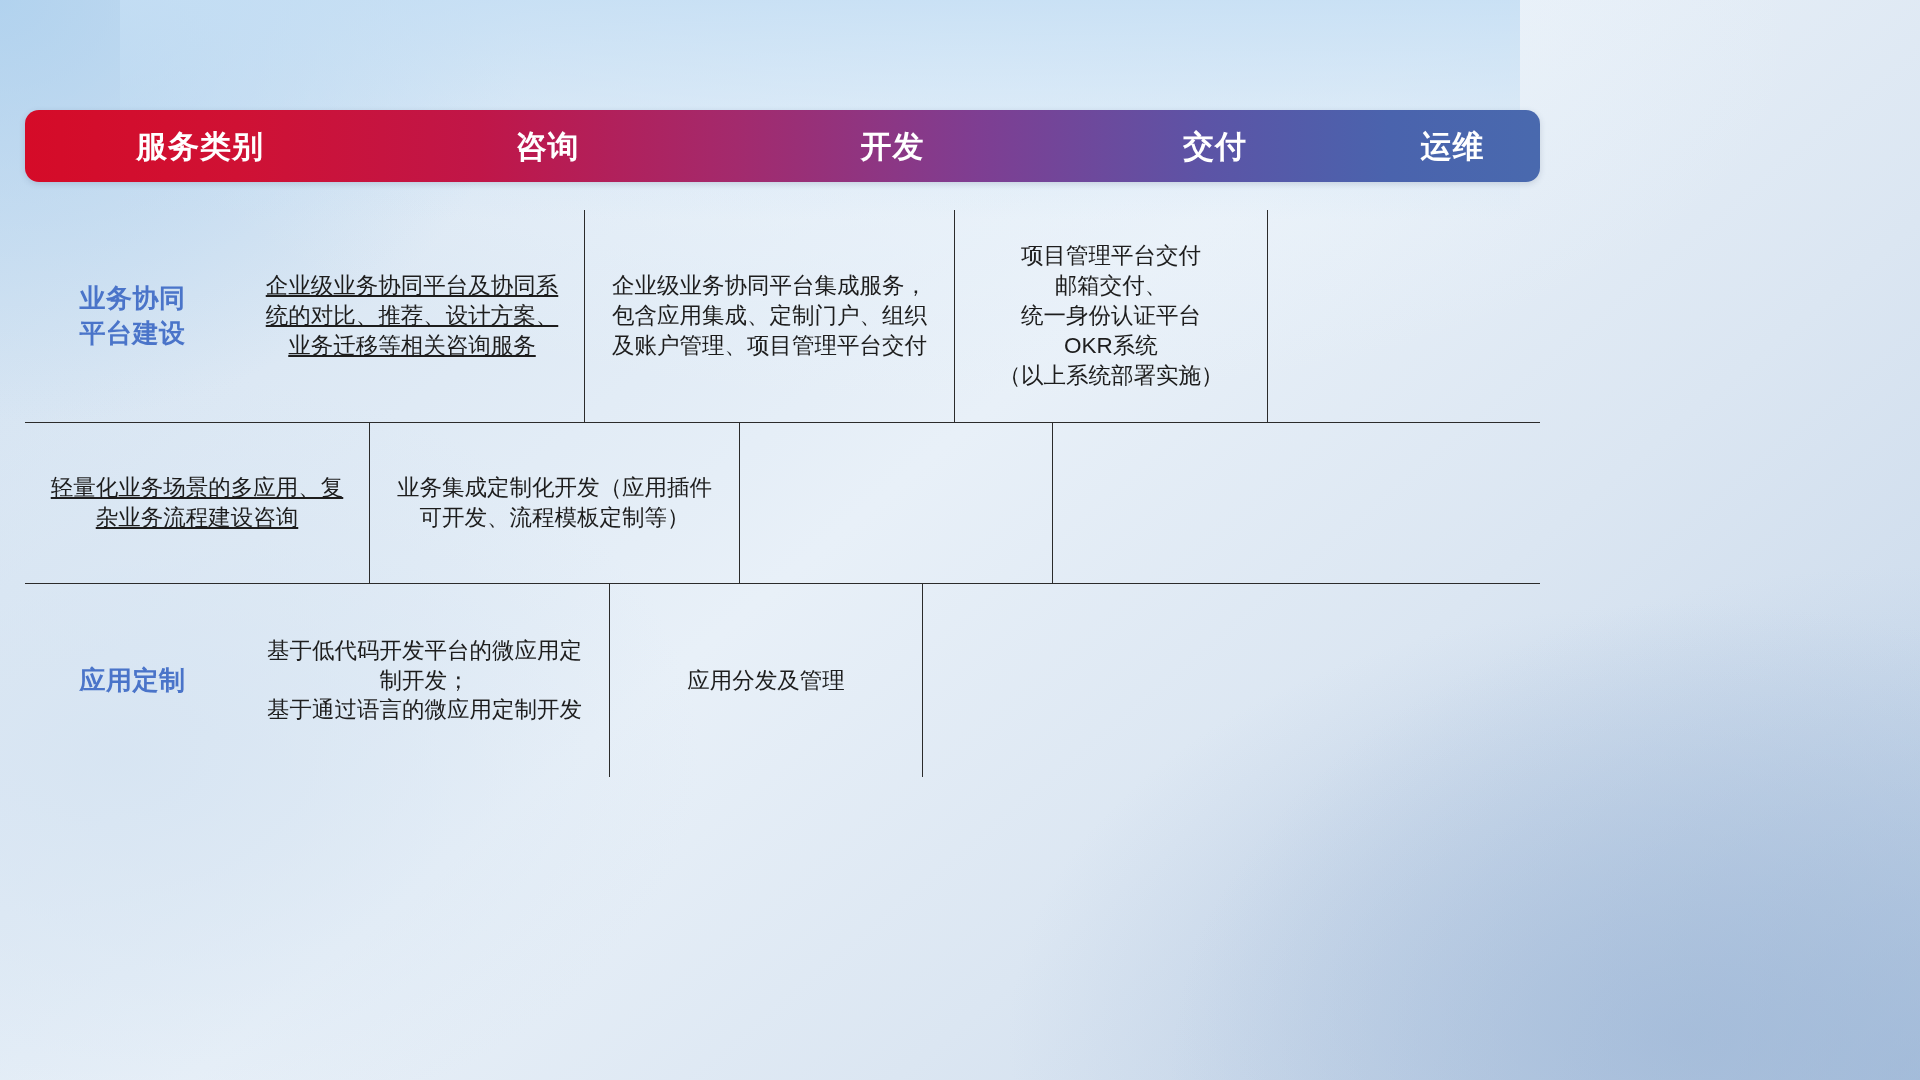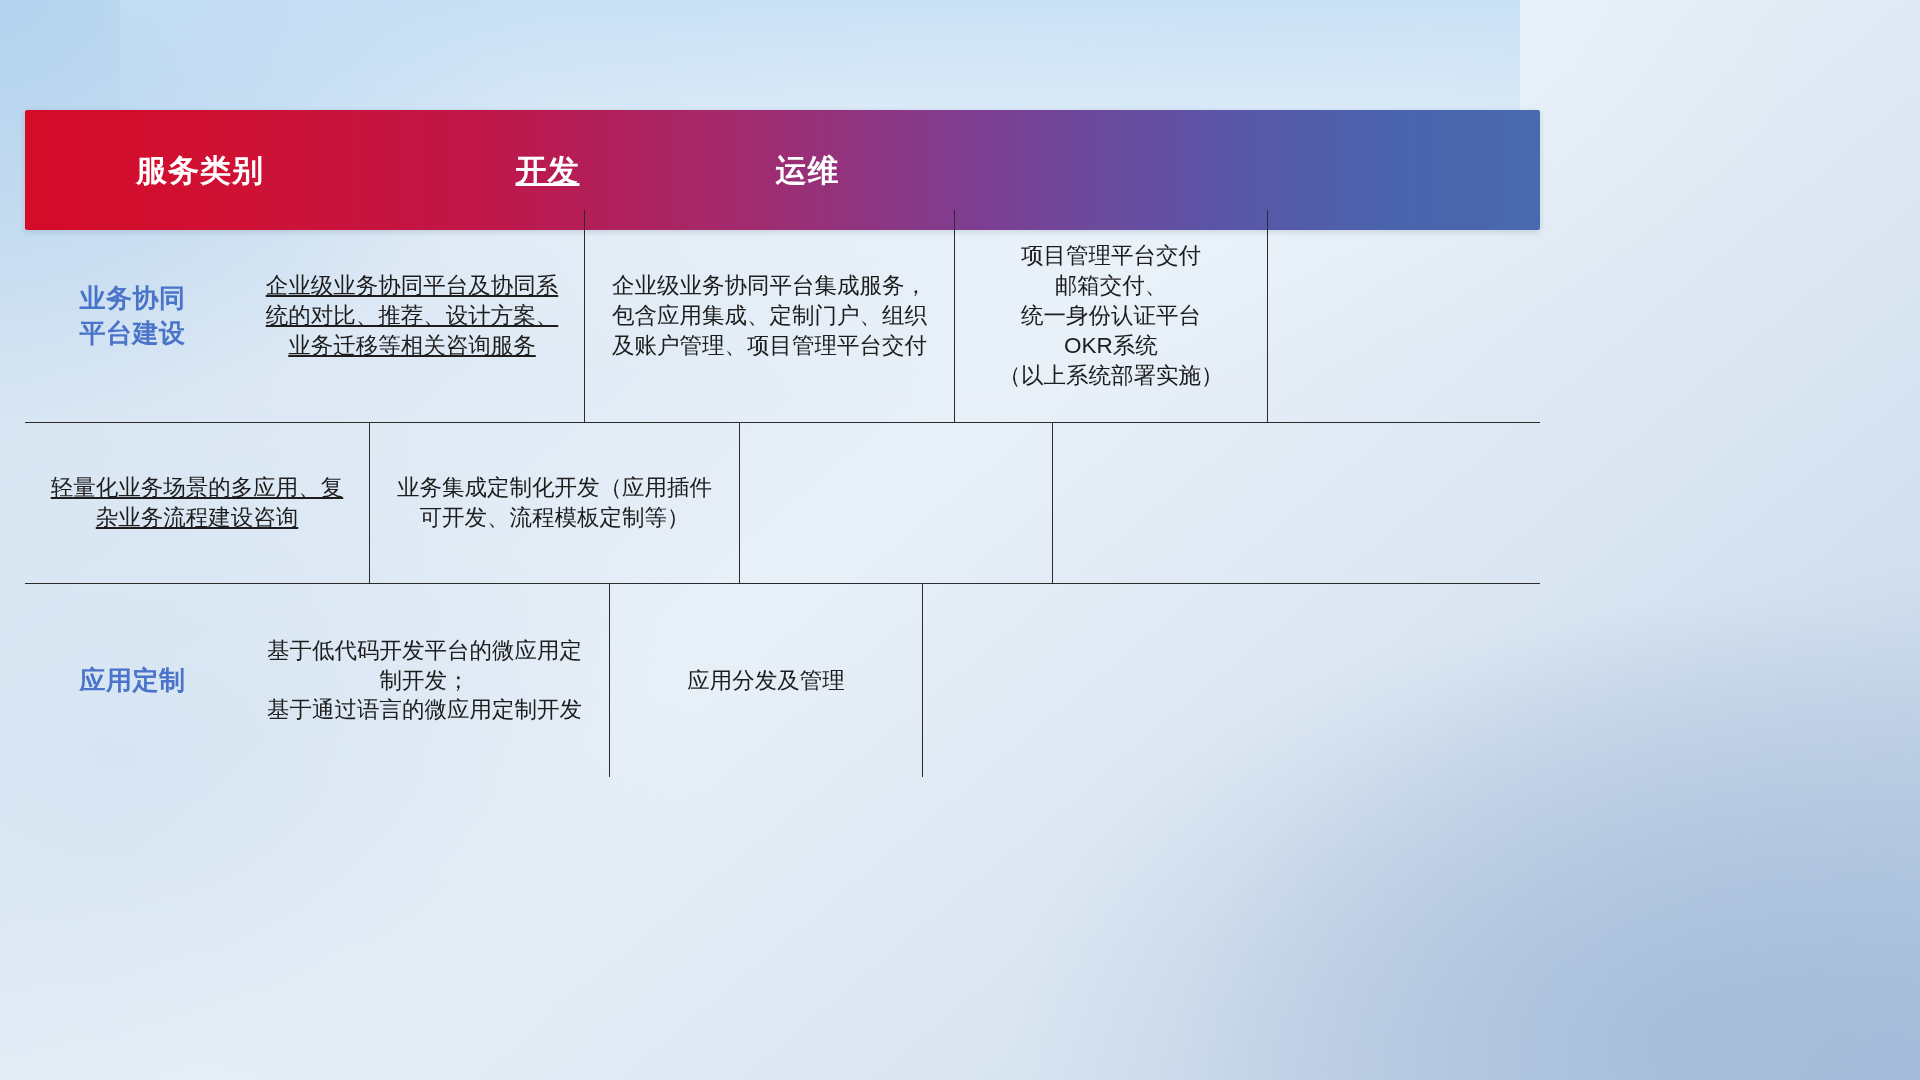--- a/index.html
+++ b/index.html
@@ -19,36 +19,36 @@
     background:radial-gradient(ellipse at 0% 0%, rgba(168,206,238,0.75) 0%, rgba(168,206,238,0) 72%);}
   .wash-br{position:absolute;right:0;bottom:0;width:760px;height:520px;
     background:radial-gradient(ellipse at 100% 100%, rgba(150,178,212,0.6) 0%, rgba(150,178,212,0) 70%);}
   .wash-top{position:absolute;left:120px;top:0;width:1400px;height:220px;
     background:linear-gradient(180deg, rgba(196,222,244,0.85) 0%, rgba(196,222,244,0) 100%);}
 
   .table-wrap{position:absolute;left:25px;top:110px;width:1515px;height:665px;}
 
   
   .thead{
-    position:absolute;left:0;top:0;width:1515px;height:120px;
-    border-radius:2px;
+    position:absolute;left:0;top:0;width:1515px;height:72px;
+    border-radius:14px;
     background:linear-gradient(90deg,
       #d50b28 0%, #cf1134 14%, #c01648 30%,
       #a32a6d 47%, #7e3e92 63%, #5c54a6 78%, #4a63ad 90%, #4969ae 100%);
     display:flex;align-items:center;
     box-shadow:0 2px 6px rgba(60,80,110,0.18);
   }
   .th{
     color:#ffffff;font-weight:bold;font-size:31px;
     text-align:center;letter-spacing:1px;
     line-height:1;
   }
   .th.c0{width:350px;}
   .th.c1{width:345px;}
-  .th.c2{width:345px;text-decoration:underline;}
+  .th.c2{width:345px;}
   .th.c3{width:300px;}
   .th.c4{width:175px;}
 
   
   .tbody{position:absolute;left:0;top:100px;width:1515px;height:565px;}
   .row{display:flex;position:relative;}
   .row.r0{height:212px;}
   .row.r1{height:160px;}
   .row.r2{height:193px;}
   .row.r1,.row.r2{border-top:1.6px solid #2b2b2b;}
@@ -79,21 +79,23 @@
 
 <div class="sheet">
   <div class="wash-tl"></div>
   <div class="wash-top"></div>
   <div class="wash-br"></div>
 
   <div class="table-wrap">
 
     <div class="thead">
       <div class="th c0">服务类别</div>
+      <div class="th c1">咨询</div>
       <div class="th c2">开发</div>
+      <div class="th c3">交付</div>
       <div class="th c4">运维</div>
     </div>
 
     <div class="tbody">
 
       <div class="row r0">
         <div class="cell c0">
           <span class="catlabel" style="white-space: pre-line; text-align: center;">业务协同
 平台建设</span>
         </div>

